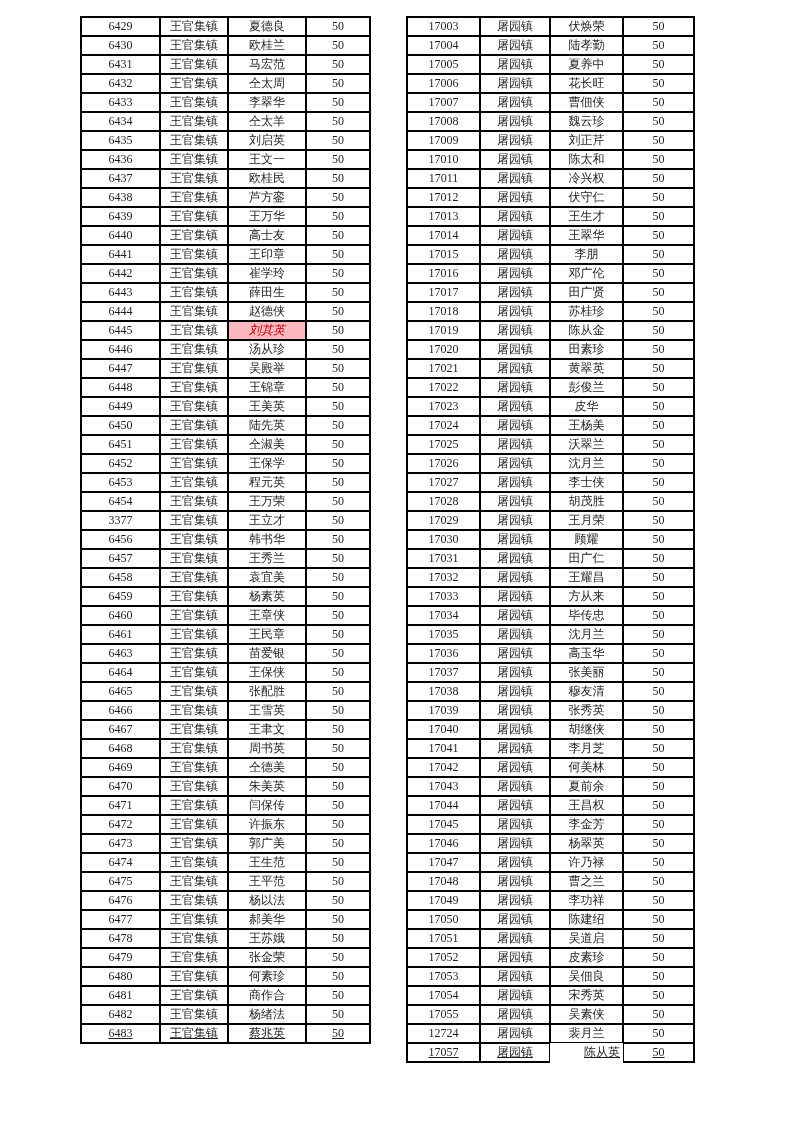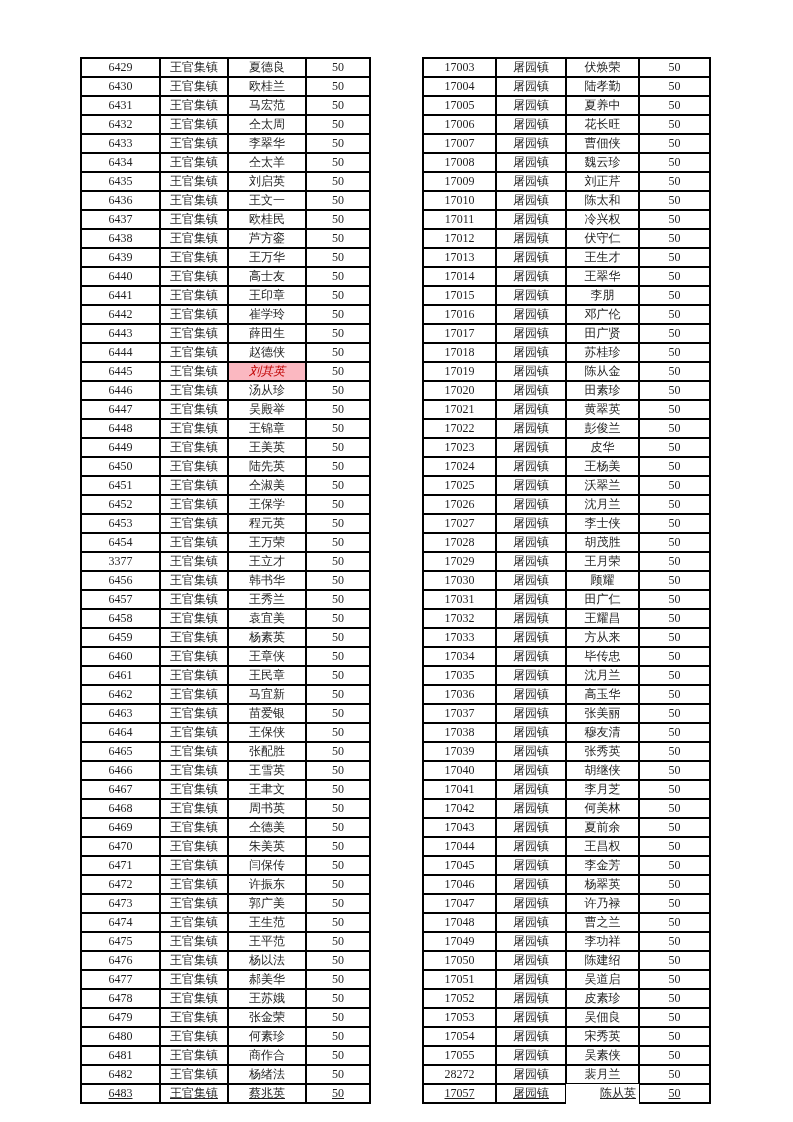--- a/index.html
+++ b/index.html
@@ -12,24 +12,23 @@
     background: #ffffff;
     position: relative;
     font-family: "Liberation Serif", "DejaVu Serif", serif;
     overflow: hidden;
   }
   table.roster {
     position: absolute;
     border-collapse: separate;
     border-spacing: 0;
     table-layout: fixed;
-    margin-top: 41px;
   }
   #left-table  { left: 80px;  top: 16px; width: 291px; }
-  #right-table { left: 422px; top: 16px; width: 289px; }
+  #right-table { left: 406px; top: 16px; width: 289px; }
 
   table.roster td {
     border: 1px solid var(--border-color, #000);
     height: 17.5px;
     padding: 0 2px;
     text-align: center;
     vertical-align: middle;
     font-size: 12px;
     line-height: 17px;
     color: var(--text-color, #1f1f1f);
@@ -264,26 +263,20 @@
         <td>王章侠</td>
         <td>50</td>
       </tr>
       <tr>
         <td>6461</td>
         <td>王官集镇</td>
         <td>王民章</td>
         <td>50</td>
       </tr>
       <tr>
-        <td>6462</td>
-        <td>王官集镇</td>
-        <td>马宜新</td>
-        <td>50</td>
-      </tr>
-      <tr>
         <td>6463</td>
         <td>王官集镇</td>
         <td>苗爱银</td>
         <td>50</td>
       </tr>
       <tr>
         <td>6464</td>
         <td>王官集镇</td>
         <td>王保侠</td>
         <td>50</td>
@@ -725,21 +718,21 @@
         <td>宋秀英</td>
         <td>50</td>
       </tr>
       <tr>
         <td>17055</td>
         <td>屠园镇</td>
         <td>吴素侠</td>
         <td>50</td>
       </tr>
       <tr>
-        <td>28272</td>
+        <td>12724</td>
         <td>屠园镇</td>
         <td>裴月兰</td>
         <td>50</td>
       </tr>
       <tr>
         <td>17057</td>
         <td>屠园镇</td>
         <td class="noborder">陈从英</td>
         <td>50</td>
       </tr>

